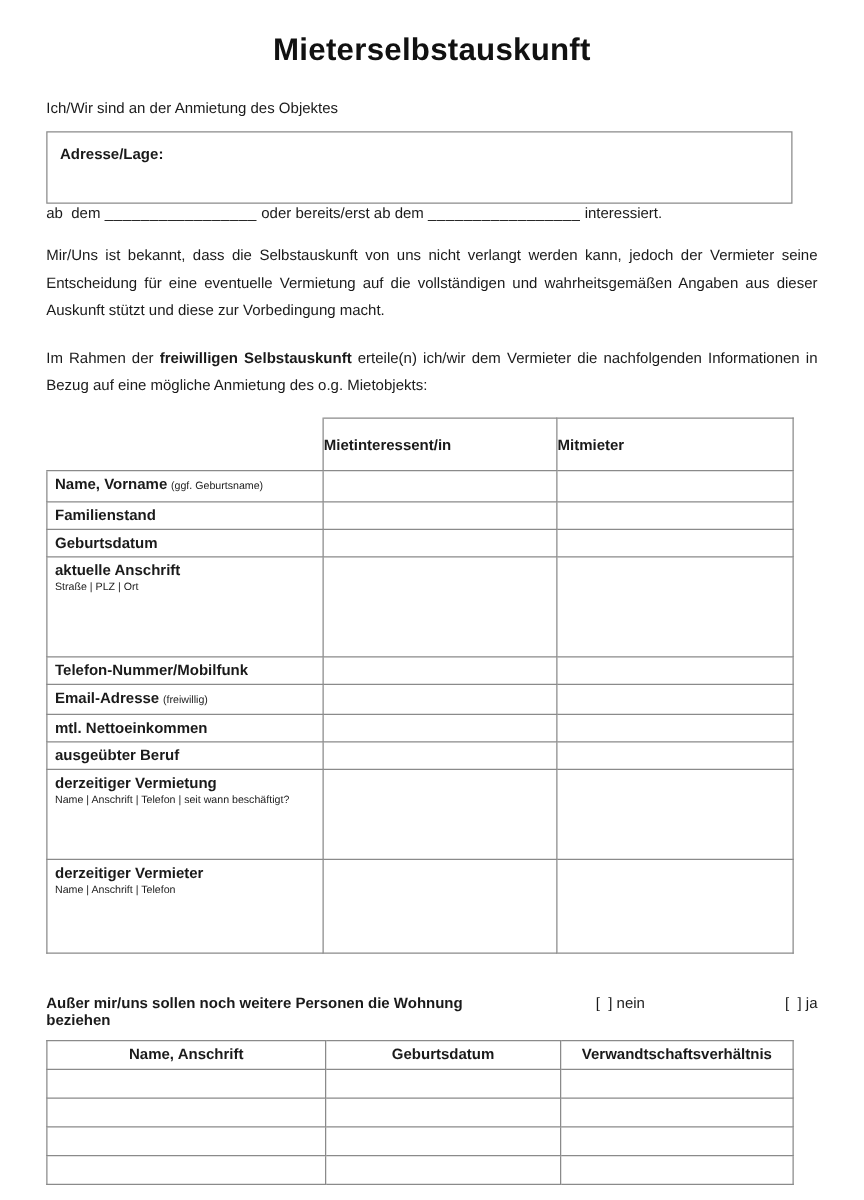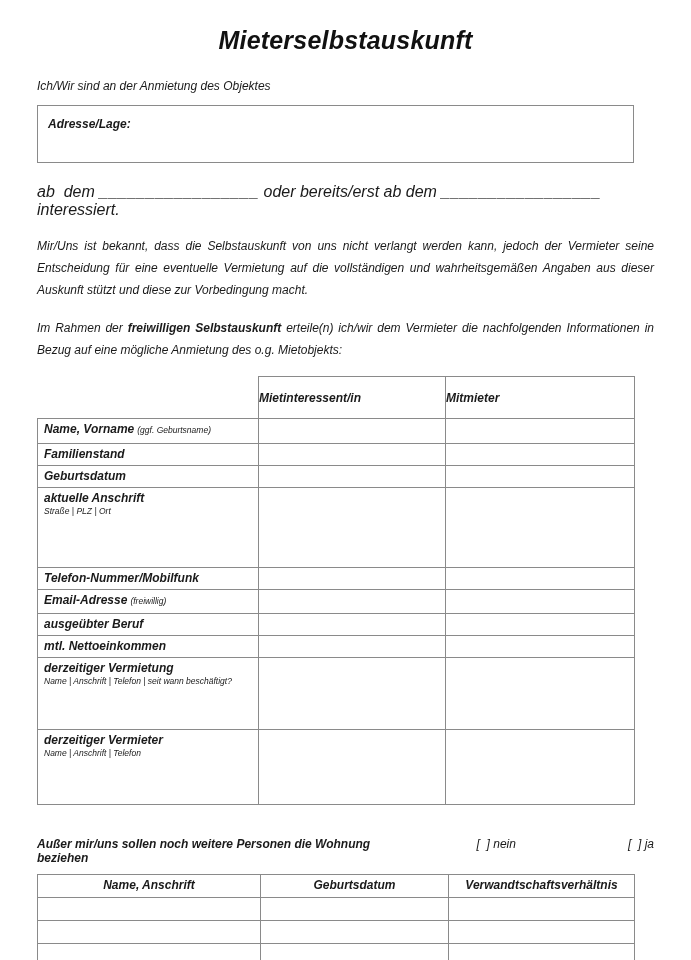--- a/index.html
+++ b/index.html
@@ -10,21 +10,20 @@
     overflow: hidden;
     font-family: "Liberation Sans", sans-serif;
     color: #1a1a1a;
   }
   .page {
     position: relative;
     width: 691px;
     height: 960px;
     background: #ffffff;
     padding: 26px 37px 0 37px;
-    font-style: italic;
   }
   .title {
     text-align: center;
     font-size: 25px;
     font-weight: bold;
     letter-spacing: 0.2px;
     color: #111;
   }
   .intro {
     margin-top: 24px;
@@ -35,22 +34,21 @@
     width: 597px;
     height: 58px;
     border: 1px solid #8a8a8a;
     padding: 8px 10px;
   }
   .address-label {
     font-weight: bold;
     font-size: 12px;
   }
   .date-line {
-    margin-top: 20px;
-    font-size: 16px;
+    font-size: 12px;
   }
   .date-line span { white-space: pre-wrap; }
   .blank { letter-spacing: 0.5px; }
   .para {
     margin-top: 16px;
     font-size: 12px;
     line-height: 22px;
     text-align: justify;
   }
   .para .b { font-weight: bold; }
@@ -200,29 +198,29 @@
       <tr class="h24">
         <th class="label-cell">
           <span class="lbl">Email-Adresse</span><span class="note-inline">(freiwillig)</span>
         </th>
         <td class="input-cell"></td>
         <td class="input-cell"></td>
       </tr>
 
       <tr class="h22">
         <th class="label-cell">
+          <span class="lbl">mtl. Nettoeinkommen</span>
+        </th>
+        <td class="input-cell"></td>
+        <td class="input-cell"></td>
+      </tr>
+
+      <tr class="h22">
+        <th class="label-cell">
           <span class="lbl">ausgeübter Beruf</span>
-        </th>
-        <td class="input-cell"></td>
-        <td class="input-cell"></td>
-      </tr>
-
-      <tr class="h22">
-        <th class="label-cell">
-          <span class="lbl">mtl. Nettoeinkommen</span>
         </th>
         <td class="input-cell"></td>
         <td class="input-cell"></td>
       </tr>
 
       <tr class="h72">
         <th class="label-cell">
           <span class="lbl">derzeitiger Vermietung</span>
           <span class="note-block">Name | Anschrift | Telefon | seit wann beschäftigt?</span>
         </th>

